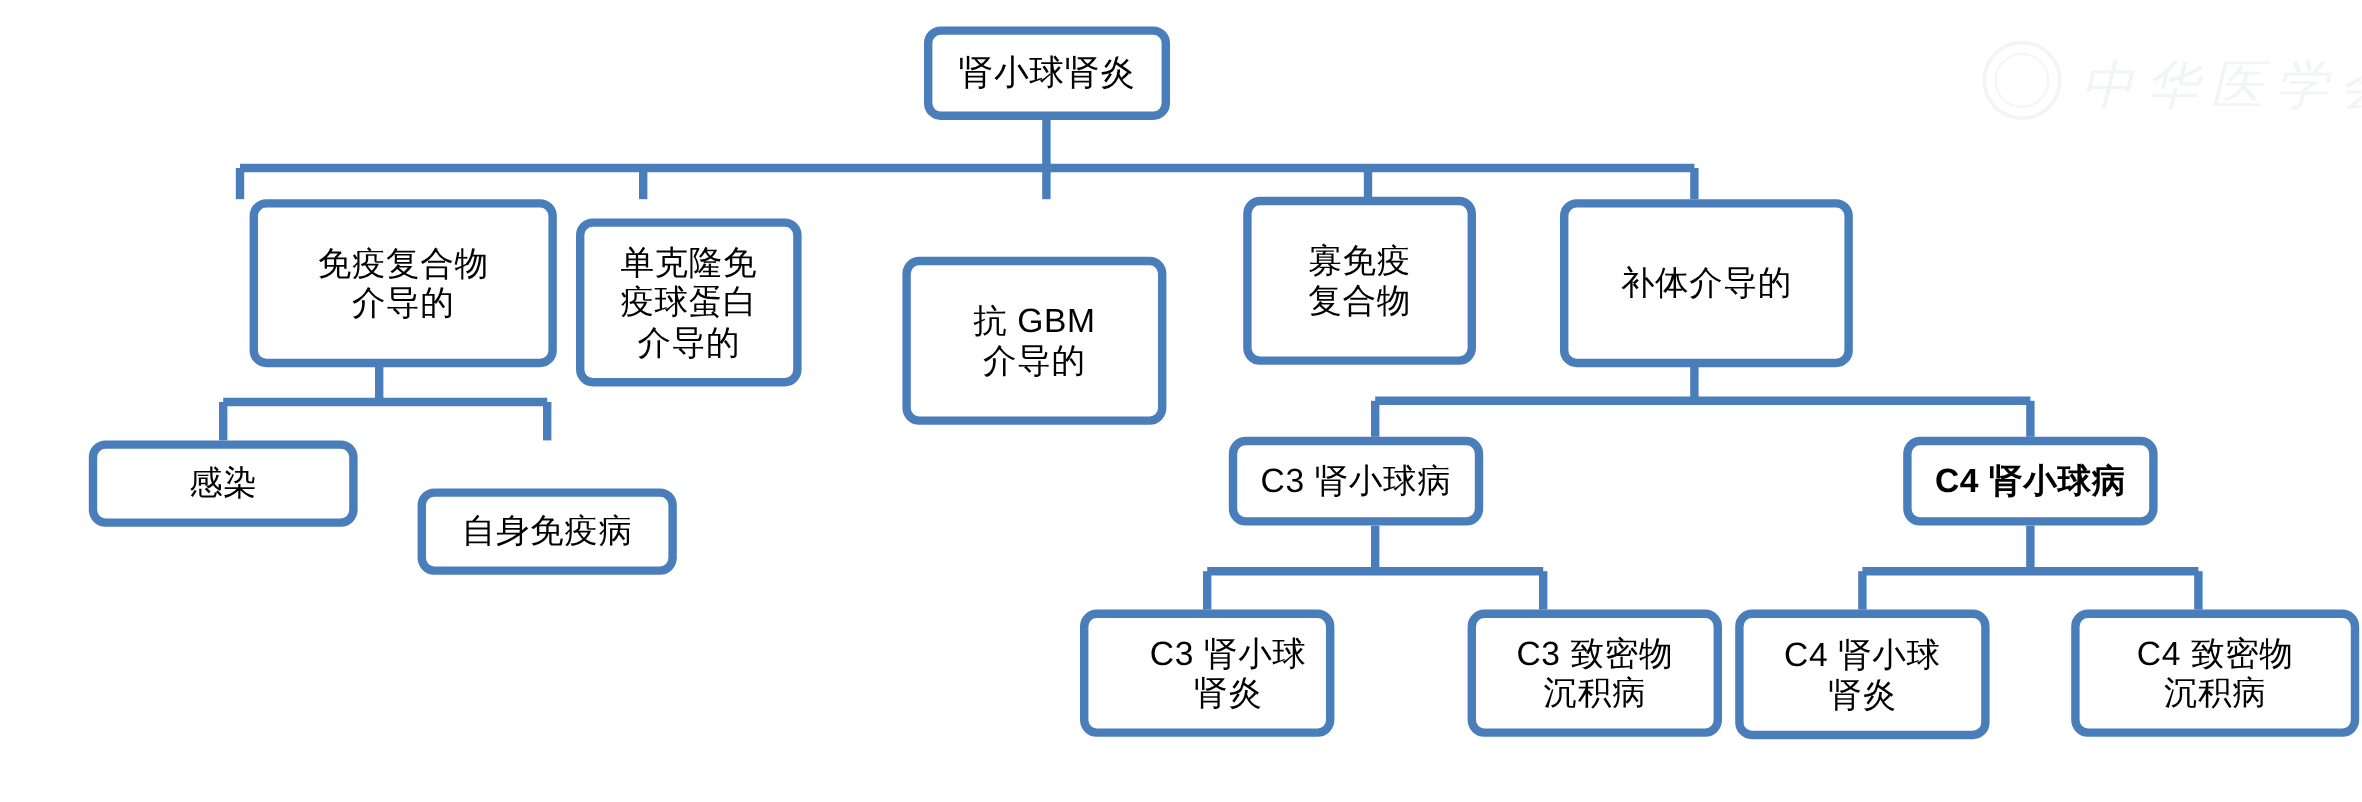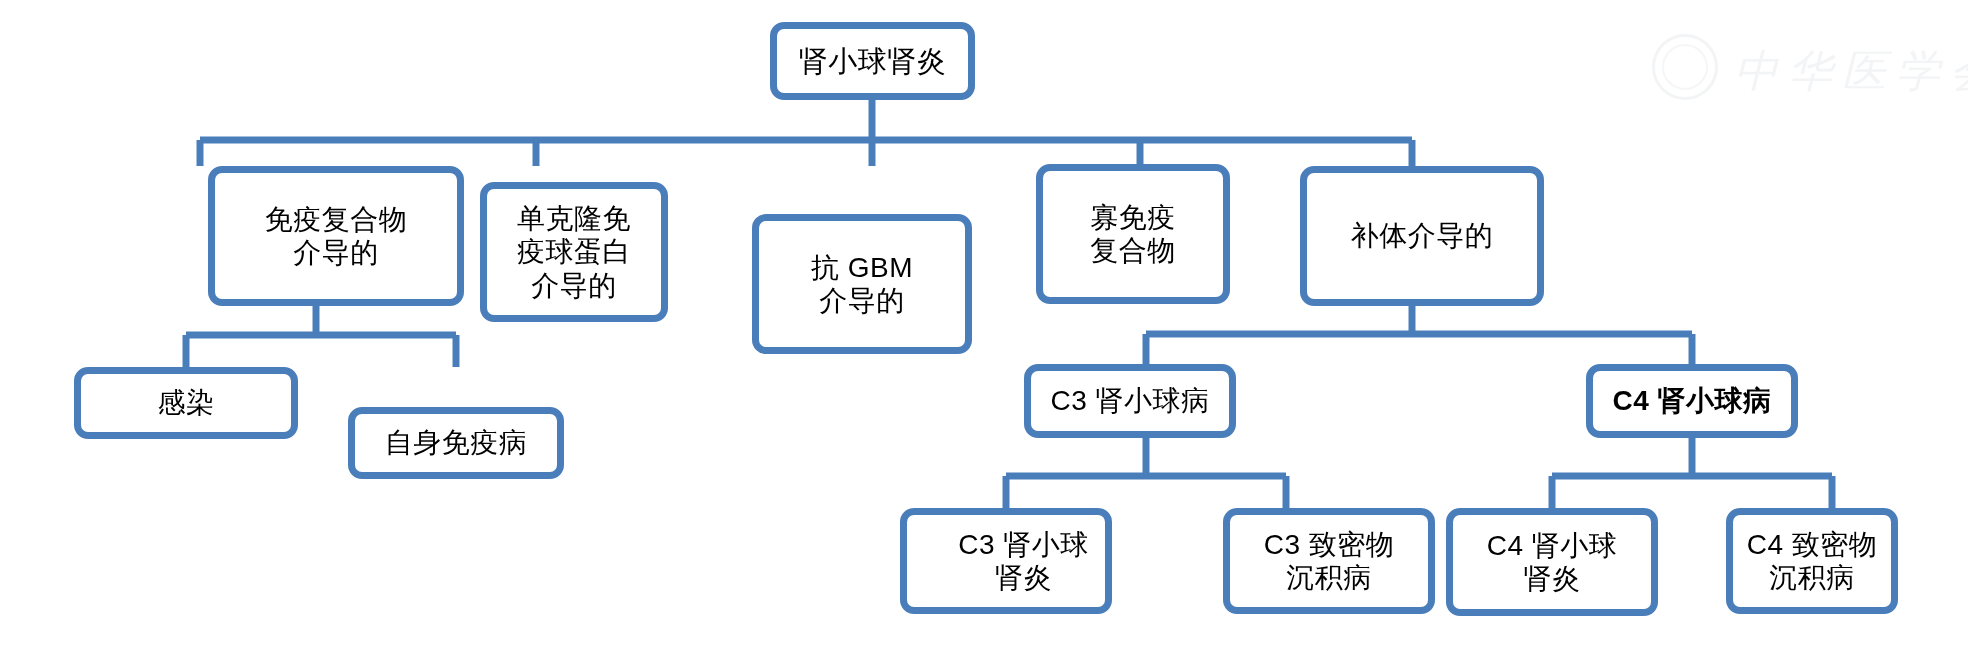--- a/index.html
+++ b/index.html
@@ -189,21 +189,21 @@
   <div class="node n-leaf" style="left:1176px; top:508px; width:212px; height:106px;margin-left:47px;">
     <span class="label">C3 致密物
 沉积病</span>
   </div>
 
   <div class="node n-leaf" style="left:1446px; top:508px; width:212px; height:108px;">
     <span class="label">C4 肾小球
 肾炎</span>
   </div>
 
-  <div class="node n-leaf" style="left:1726px; top:508px; width:172px; height:106px;">
+  <div class="node n-leaf" style="left:1726px; top:508px; width:240px; height:106px;">
     <span class="label">C4 致密物
 沉积病</span>
   </div>
 
   <div id="watermark">
     <div class="wm-ring"></div>
     <div class="wm-ring-inner"></div>
     <div class="wm-text">中华医学会</div>
   </div>
 

